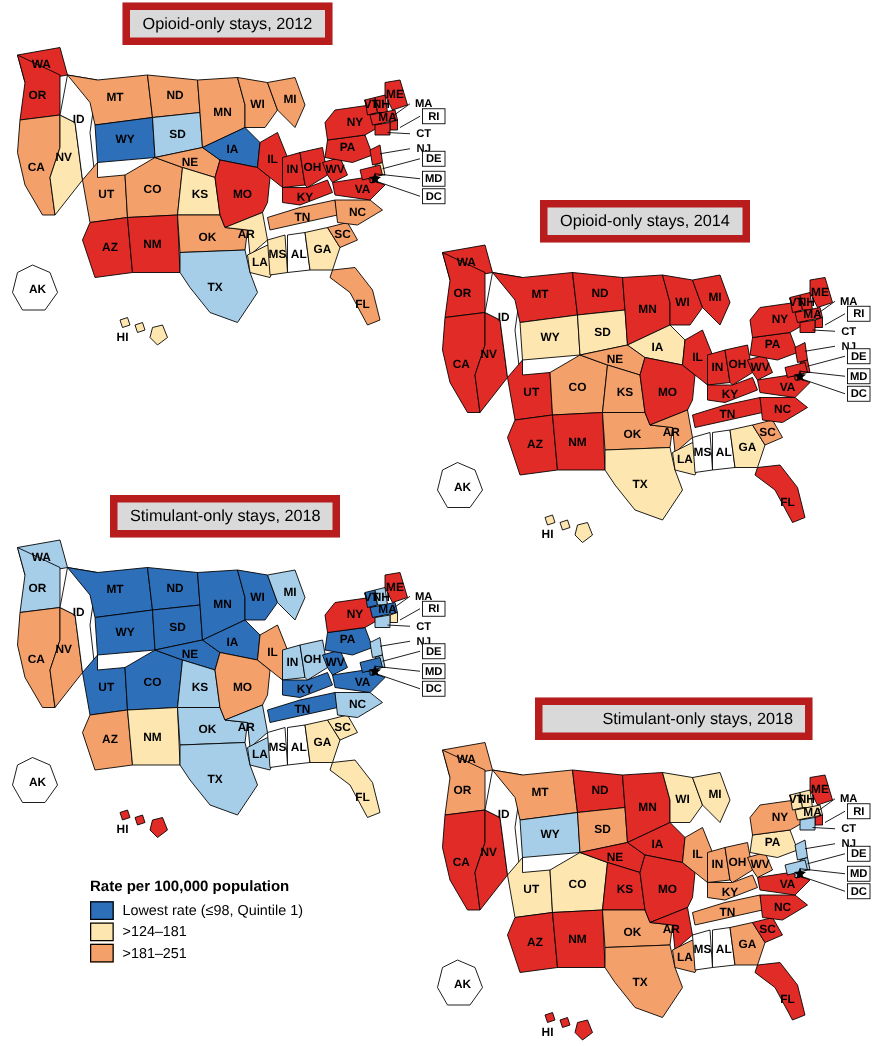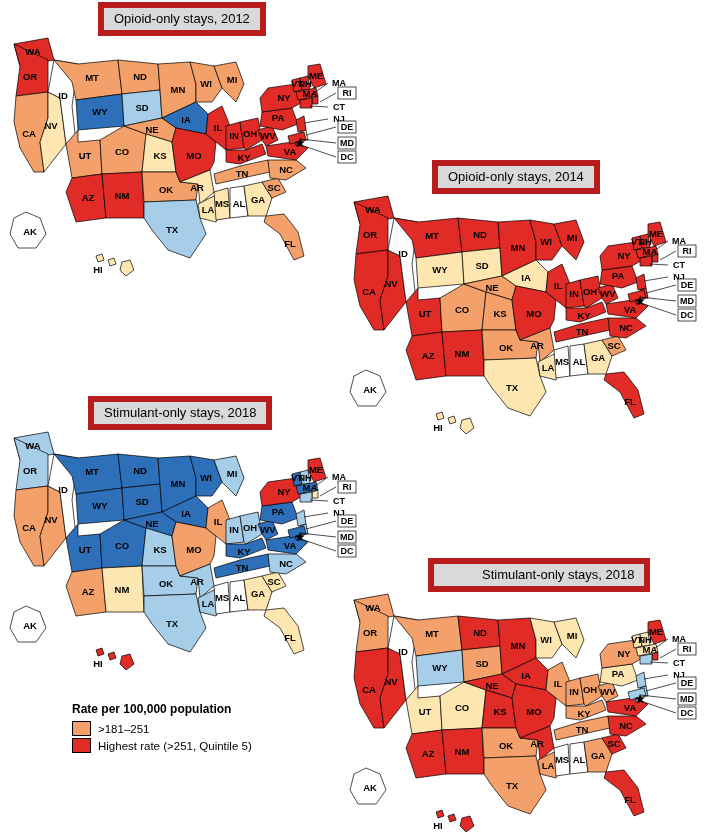--- a/index.html
+++ b/index.html
@@ -567,20 +567,24 @@
         <line x1="314" y1="71" x2="328" y2="61" class="leader"></line>
         <text x="339" y="61.5" class="statelabel box">MA</text>
         <polygon points="300.0,116.0 301.3,119.2 304.8,119.5 302.1,121.7 302.9,125.0 300.0,123.3 297.1,125.0 297.9,121.7 295.2,119.5 298.7,119.2" fill="#000" class="star"></polygon>
       </g>
     </svg>
 </div>
 
 <div class="legend">
   <div class="legend-title">Rate per 100,000  population</div>
   <div class="legend-row">
+    <div class="swatch" style="background:#2e6fba"></div>
+    <div class="legend-label">Lowest rate (≤98, Quintile 1)</div>
+  </div>
+  <div class="legend-row">
+    <div class="swatch" style="background:#fde6b0"></div>
+    <div class="legend-label">&gt;124–181</div>
+  </div>
+  <div class="legend-row">
     <div class="swatch" style="background:#f4a06a"></div>
     <div class="legend-label">&gt;181–251</div>
-  </div>
-  <div class="legend-row">
-    <div class="swatch" style="background:#e02b26"></div>
-    <div class="legend-label">Highest rate (&gt;251, Quintile 5)</div>
   </div>
 </div>
 
 </body></html>

